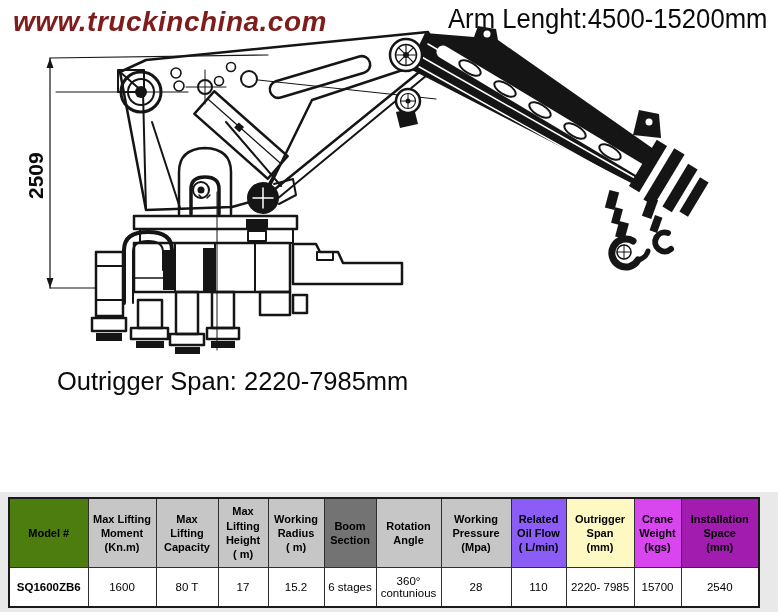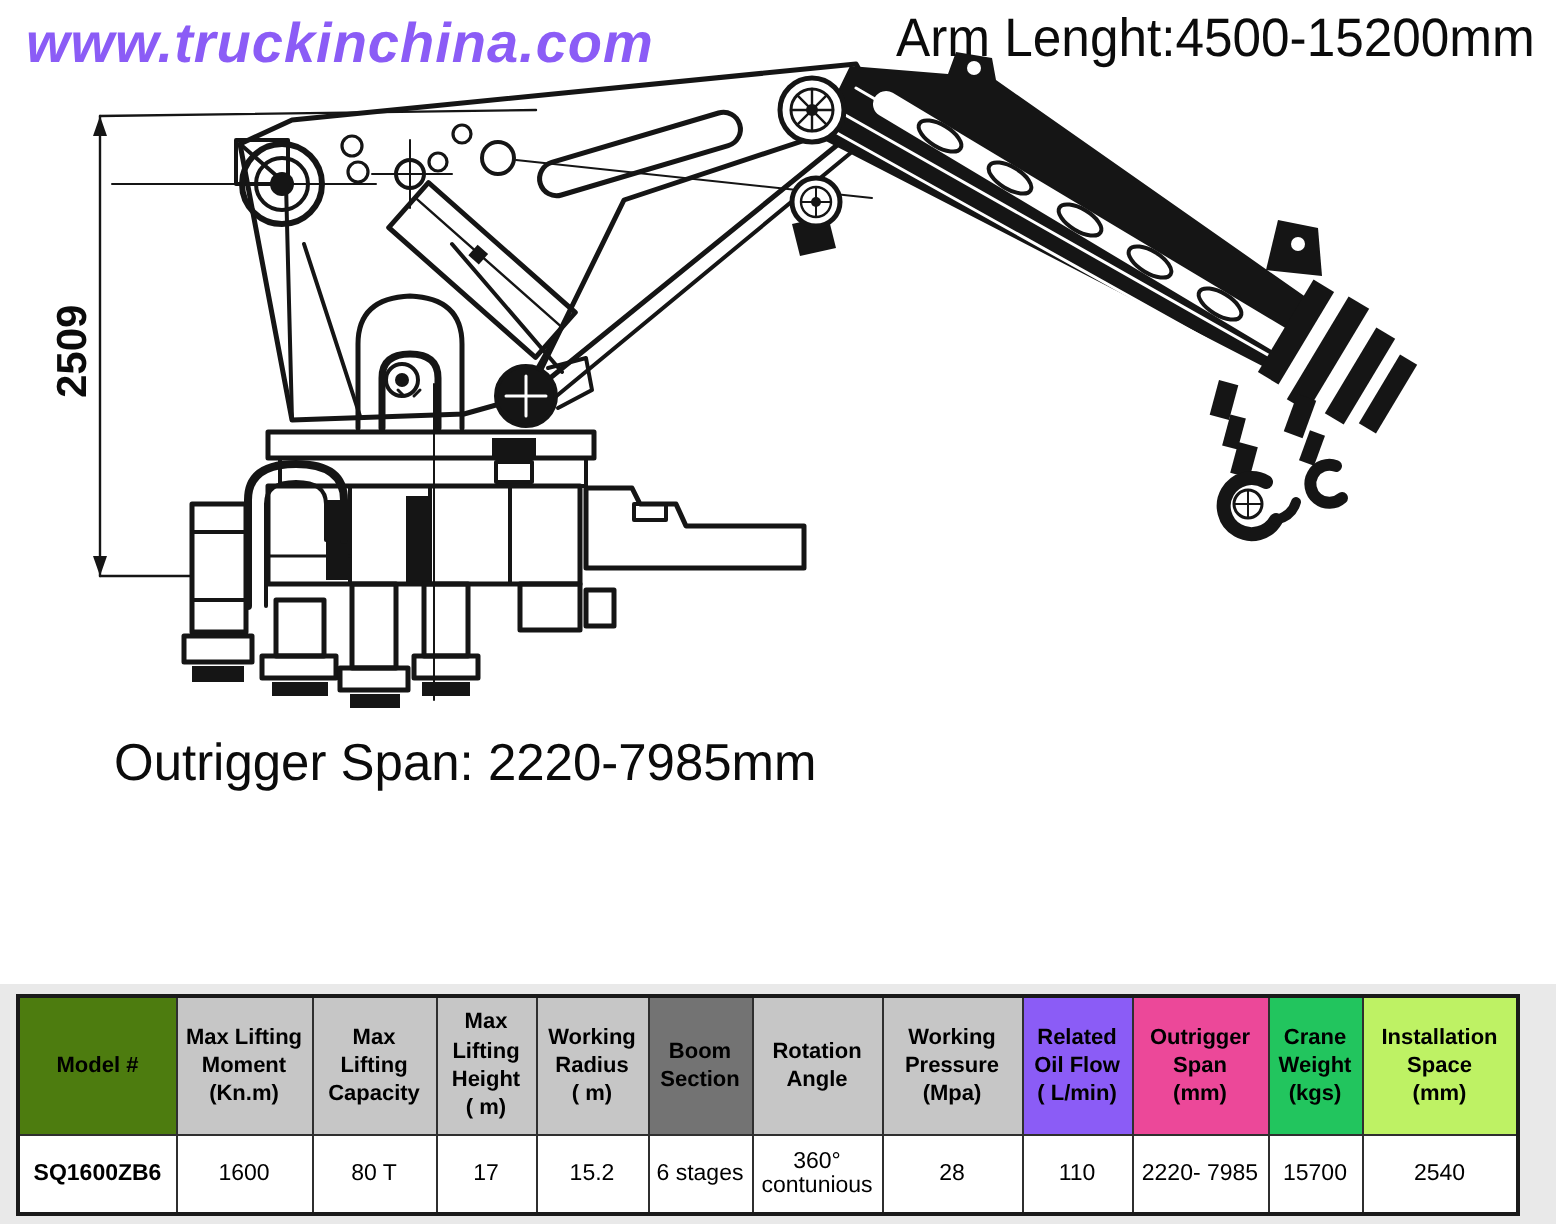--- a/index.html
+++ b/index.html
@@ -19,21 +19,21 @@
                     white-space:pre-line;color:#000;padding:1px;overflow:hidden;}
   .spec th{font-size:11px;font-weight:bold;line-height:1.3;height:66px;}
   .spec td{font-size:11.5px;height:36px;}
   .model-cell{font-weight:bold;}
 </style>
 </head>
 <body>
 
 <div class="stage">
 
-  <div class="watermark" style="color: #8b5cf6;">www.truckinchina.com</div>
+  <div class="watermark" style="color: #7f1d1d;">www.truckinchina.com</div>
   <div class="arm-length">Arm Lenght:4500-15200mm</div>
 
   <svg class="diagram" width="778" height="492" viewBox="0 0 778 492">
     <g stroke="#151515" fill="none" stroke-linejoin="round" stroke-linecap="round">
 
       <g stroke-width="1.2">
         <line x1="50" y1="58" x2="50" y2="288"></line>
         <line x1="50" y1="58" x2="268" y2="55"></line>
         <line x1="50" y1="288" x2="96" y2="288"></line>
         <path d="M50,58 l-3.5,10 h7 z" fill="#151515" stroke="none"></path>
@@ -233,27 +233,27 @@
             <th style="background: #737373;">Boom
 Section</th>
             <th style="background: rgb(198, 198, 198);">Rotation
 Angle</th>
             <th style="background: rgb(198, 198, 198);">Working
 Pressure
 (Mpa)</th>
             <th style="background: #8b5cf6;">Related
 Oil Flow
 ( L/min)</th>
-            <th style="background: #ec4899;">Outrigger
+            <th style="background: #fef9c3;">Outrigger
 Span
 (mm)</th>
-            <th style="background: #22c55e;">Crane
+            <th style="background: #d946ef;">Crane
 Weight
 (kgs)</th>
-            <th style="background: #bef264; margin-top: 33px;">Installation
+            <th style="background: #a21caf; margin-top: 33px;">Installation
 Space
 (mm)</th>
           </tr>
       </thead>
       <tbody>
           <tr>
             <td class="model-cell">SQ1600ZB6</td>
             <td>1600</td>
             <td>80 T</td>
             <td>17</td>

